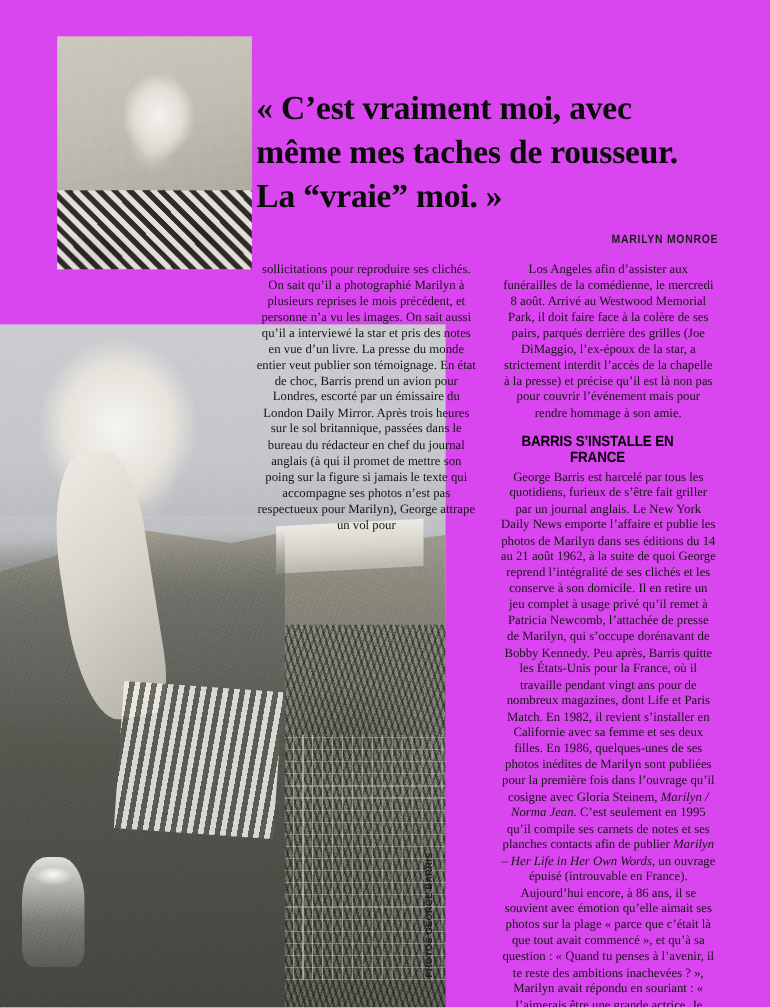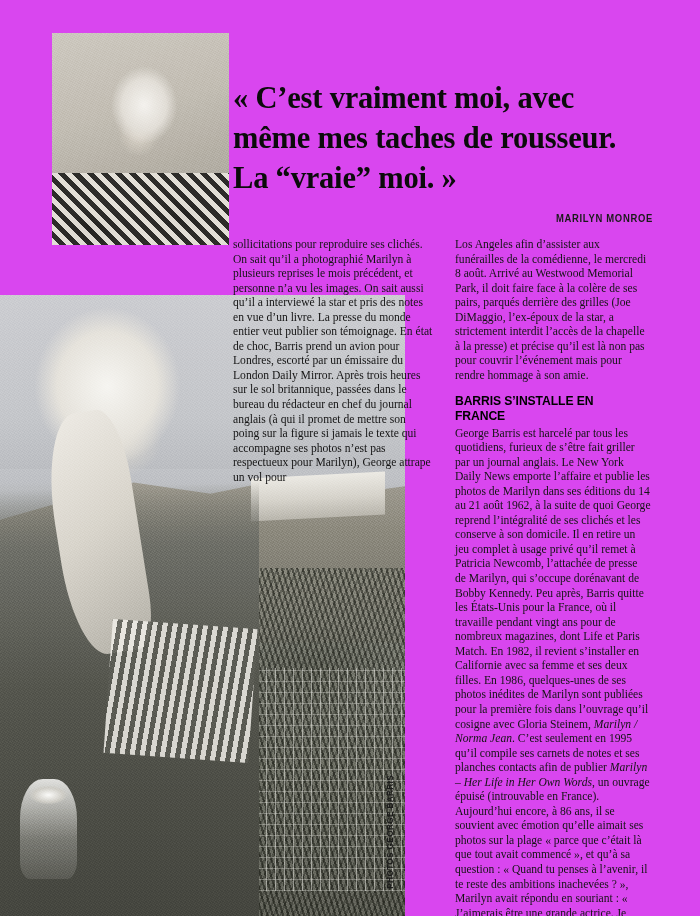--- a/index.html
+++ b/index.html
@@ -194,21 +194,21 @@
     transform-origin: right center;
   }
 
   
   .col {
     position: absolute;
     font-family: "Liberation Serif", serif;
     font-size: 11.6px;
     line-height: 14.55px;
     color: #141414;
-    text-align: left;
+    text-align: center;
   }
   .col p {
     margin: 0;
   }
   #col-left {
     left: 233px;
     top: 238px;
     width: 200px;
   }
   #col-right {

